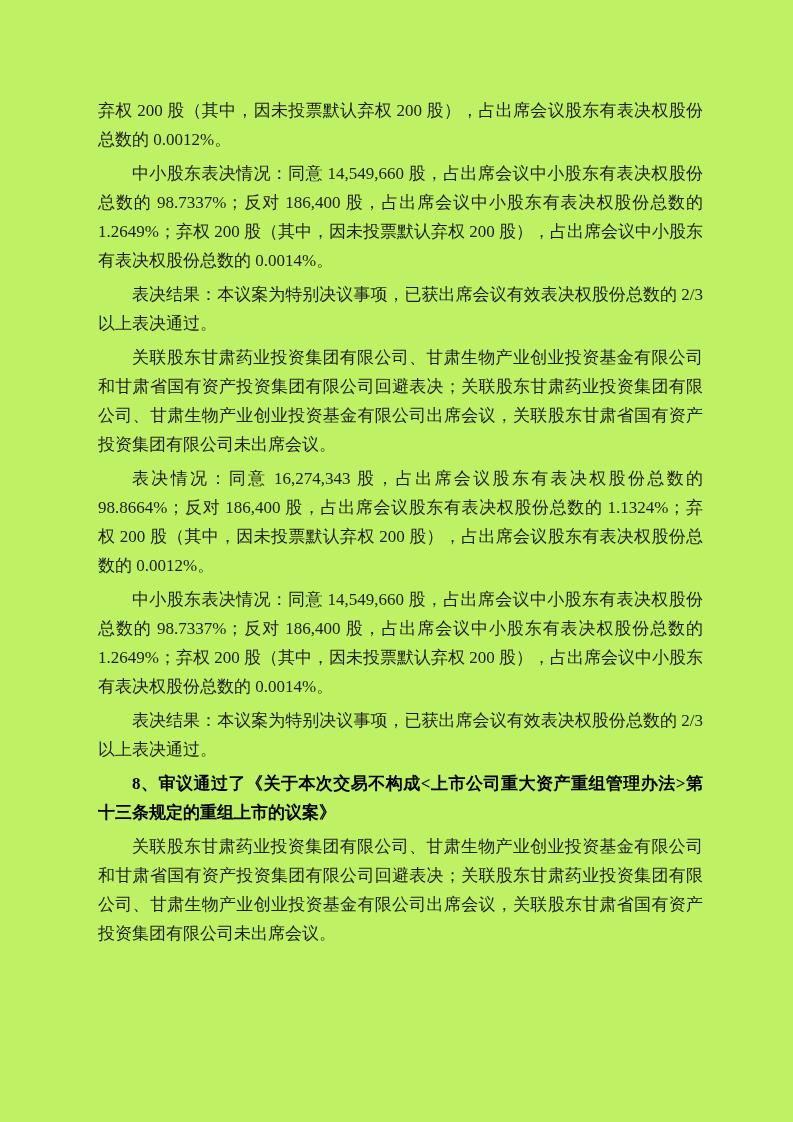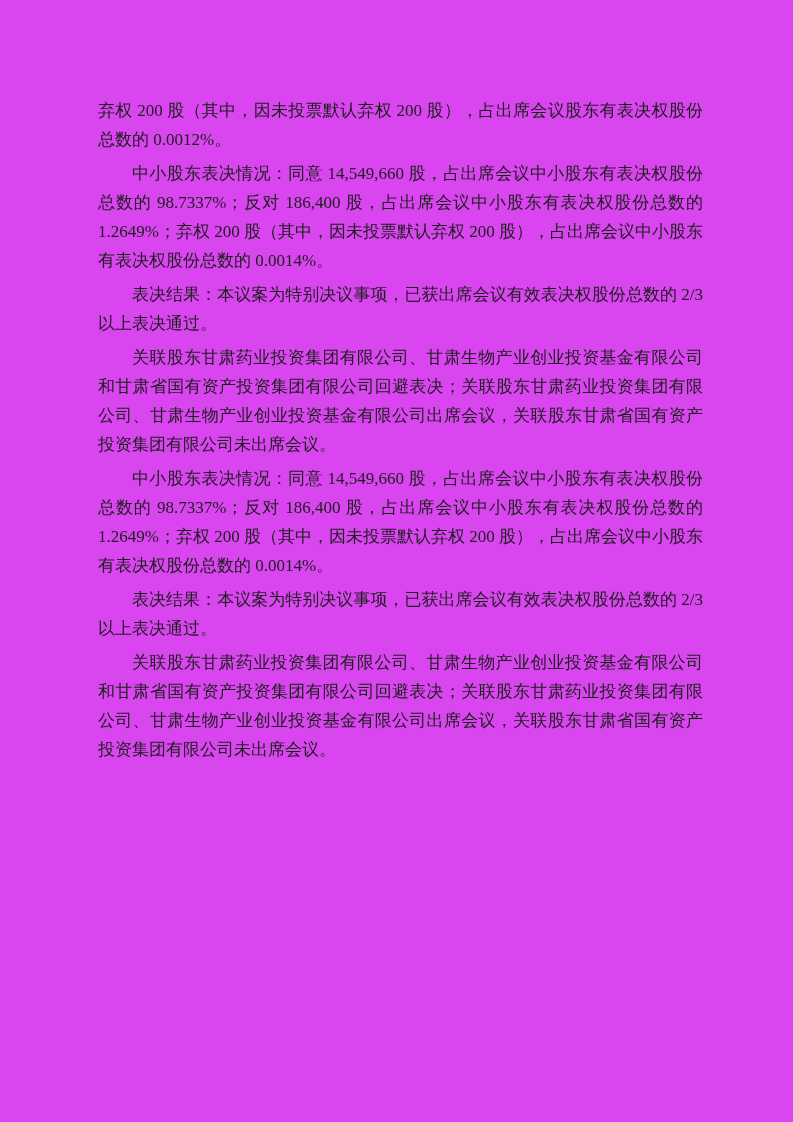--- a/index.html
+++ b/index.html
@@ -4,21 +4,21 @@
 <style>
   html, body {
     margin: 0;
     padding: 0;
     background: #ffffff;
   }
   .page {
     position: relative;
     width: 793px;
     height: 1122px;
-    background: #d946ef;
+    background: #bef264;
     overflow: hidden;
     font-family: "Liberation Serif", "DejaVu Serif", serif;
   }
   .content {
     position: absolute;
     left: 98px;
     top: 96px;
     width: 605px;
     font-size: 17px;
     line-height: 29px;
@@ -44,17 +44,19 @@
 </style>
 </head>
 <body>
 
 <div class="page">
   <div class="content" id="document-content">
       <p class="body noindent">弃权 200 股（其中，因未投票默认弃权 200 股），占出席会议股东有表决权股份总数的 0.0012%。</p>
       <p class="body">中小股东表决情况：同意 14,549,660 股，占出席会议中小股东有表决权股份总数的 98.7337%；反对 186,400 股，占出席会议中小股东有表决权股份总数的 1.2649%；弃权 200 股（其中，因未投票默认弃权 200 股），占出席会议中小股东有表决权股份总数的 0.0014%。</p>
       <p class="body">表决结果：本议案为特别决议事项，已获出席会议有效表决权股份总数的 2/3 以上表决通过。</p>
       <p class="body">关联股东甘肃药业投资集团有限公司、甘肃生物产业创业投资基金有限公司和甘肃省国有资产投资集团有限公司回避表决；关联股东甘肃药业投资集团有限公司、甘肃生物产业创业投资基金有限公司出席会议，关联股东甘肃省国有资产投资集团有限公司未出席会议。</p>
+      <p class="body">表决情况：同意 16,274,343 股，占出席会议股东有表决权股份总数的 98.8664%；反对 186,400 股，占出席会议股东有表决权股份总数的 1.1324%；弃权 200 股（其中，因未投票默认弃权 200 股），占出席会议股东有表决权股份总数的 0.0012%。</p>
       <p class="body">中小股东表决情况：同意 14,549,660 股，占出席会议中小股东有表决权股份总数的 98.7337%；反对 186,400 股，占出席会议中小股东有表决权股份总数的 1.2649%；弃权 200 股（其中，因未投票默认弃权 200 股），占出席会议中小股东有表决权股份总数的 0.0014%。</p>
       <p class="body">表决结果：本议案为特别决议事项，已获出席会议有效表决权股份总数的 2/3 以上表决通过。</p>
+      <p class="heading">8、审议通过了《关于本次交易不构成&lt;上市公司重大资产重组管理办法&gt;第十三条规定的重组上市的议案》</p>
       <p class="body">关联股东甘肃药业投资集团有限公司、甘肃生物产业创业投资基金有限公司和甘肃省国有资产投资集团有限公司回避表决；关联股东甘肃药业投资集团有限公司、甘肃生物产业创业投资基金有限公司出席会议，关联股东甘肃省国有资产投资集团有限公司未出席会议。</p>
     </div>
 </div>
 
 </body></html>

